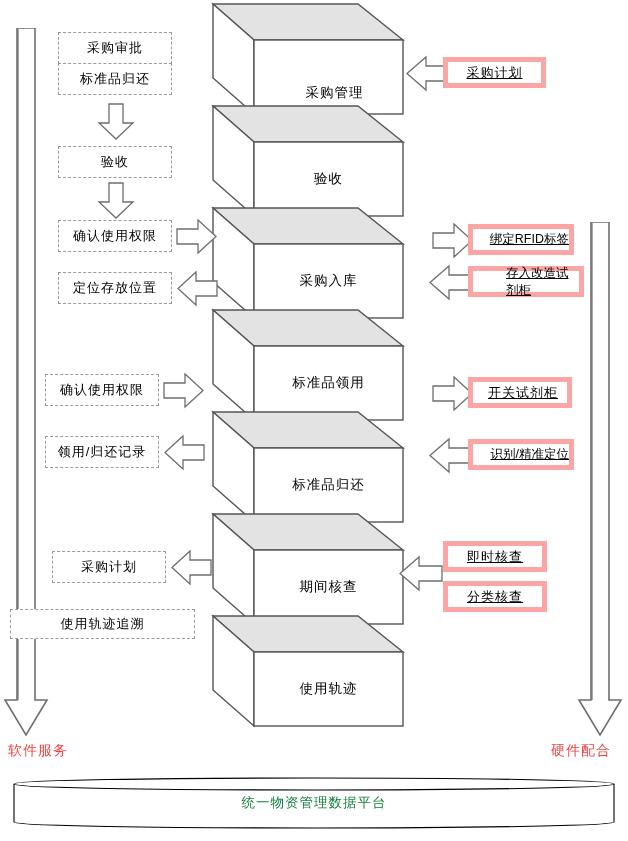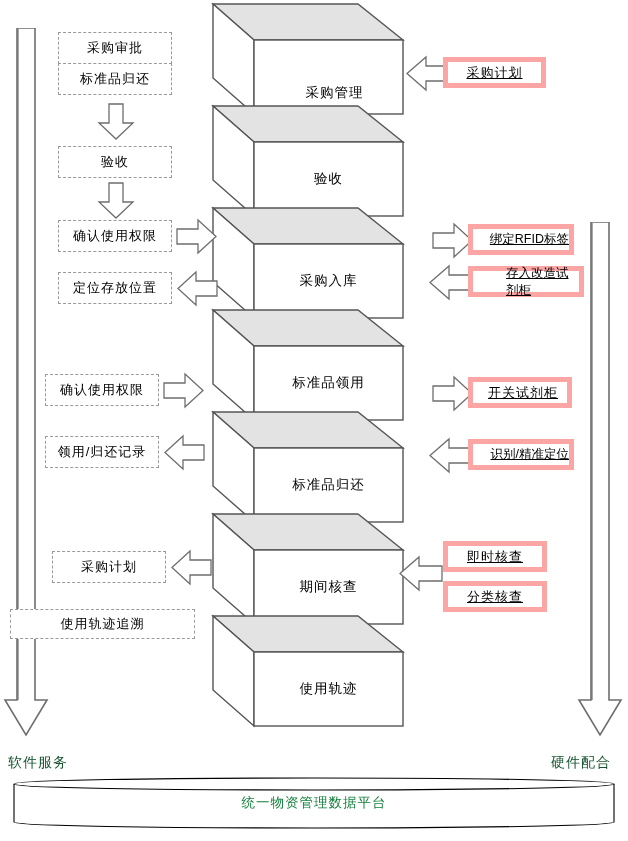--- a/index.html
+++ b/index.html
@@ -62,24 +62,23 @@
     pointer-events: none;
   }
 
   
   .vArrow { position: absolute; }
 
   
   .caption {
     position: absolute;
     font-size: 14px;
-    color: #14532d;
+    color: #ef4444;
     letter-spacing: 1px;
     white-space: nowrap;
-    margin-top: 12px;
   }
 
   
   .platform { position: absolute; }
   .platform-label {
     position: absolute;
     width: 100%;
     text-align: center;
     font-size: 13.5px;
     color: #15803d;

